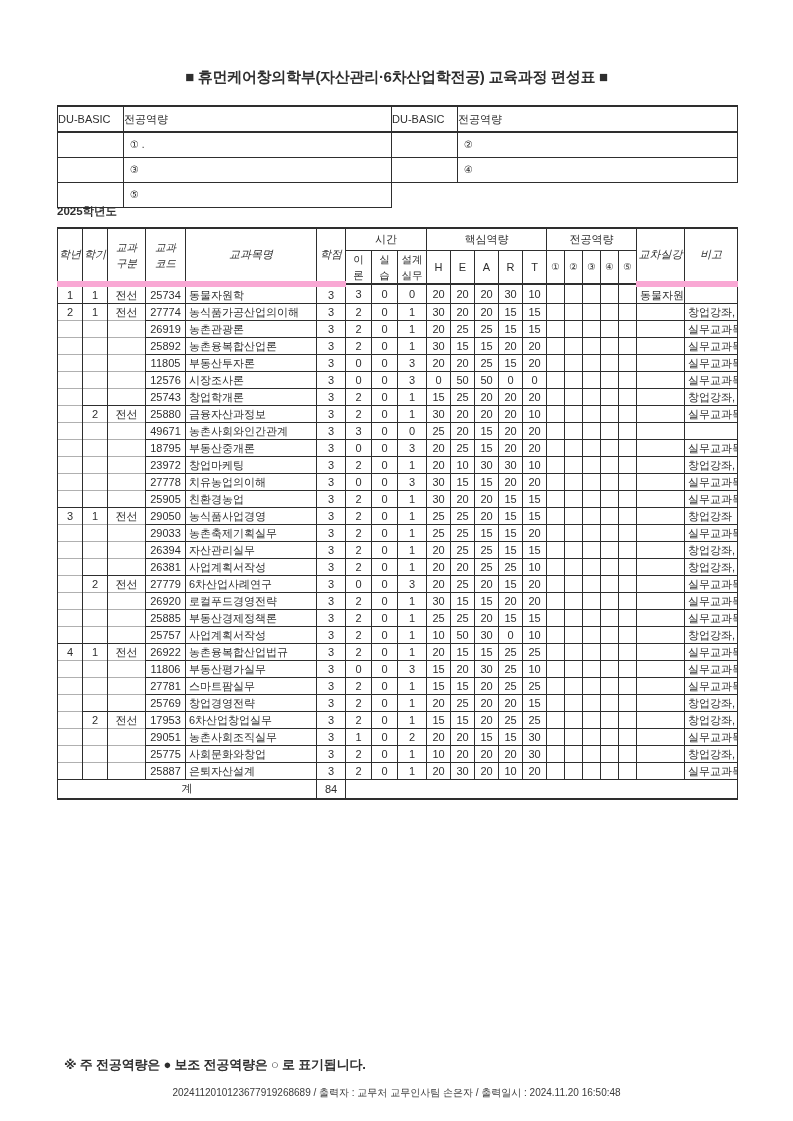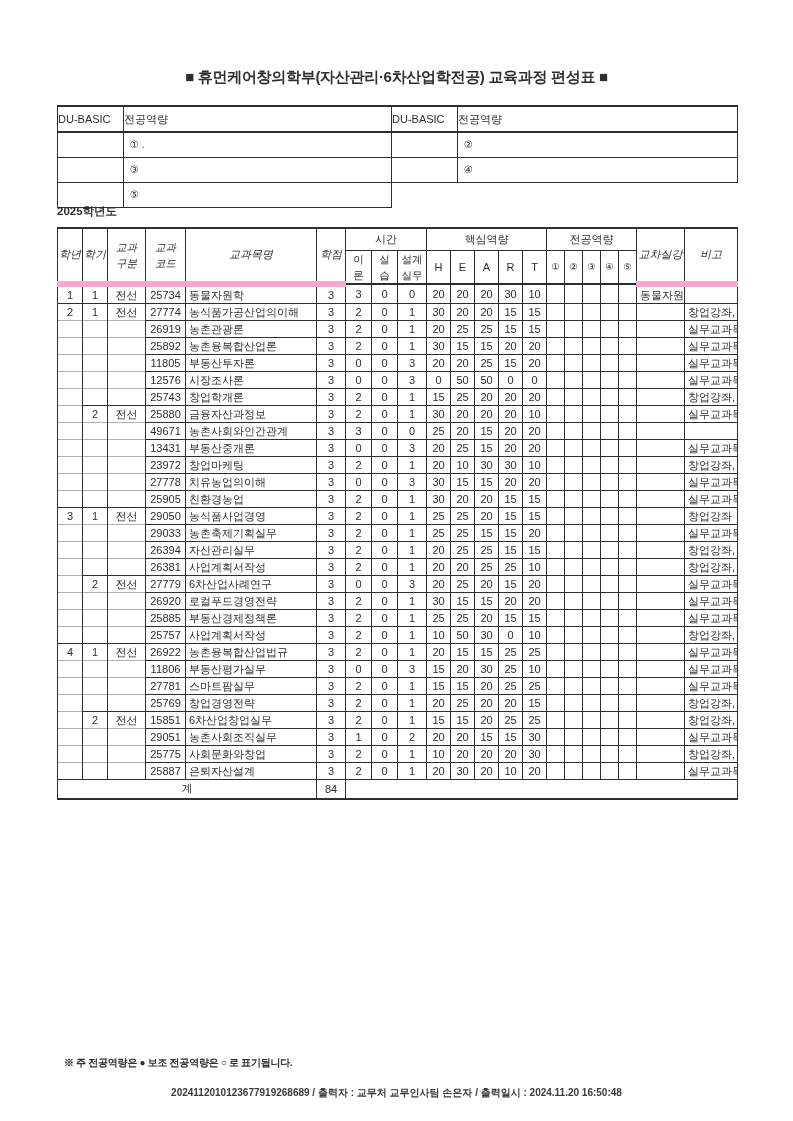--- a/index.html
+++ b/index.html
@@ -46,25 +46,25 @@
   .cur-table tbody td.al { text-align:left; padding-left:3px; }
   .cur-table tbody td.left3 { border-bottom-style:none; }
   .cur-table tbody td.cont { border-top:1px solid #b0b0b0; }
   .cur-table tfoot td {
     height:20px; font-size:11px; text-align:center;
     border:1px solid #2e2e2e; border-bottom:2.5px solid #2e2e2e;
   }
 
   .footnote {
     position:absolute; left:64px; top:1056px;
-    font-size:10px; font-weight:600; letter-spacing:-0.2px;font-family:Liberation Serif, serif;
+    font-size:13px; font-weight:600; letter-spacing:-0.2px;
   }
   .print-info {
     position:absolute; left:0; top:1086px; width:100%;
-    text-align:center; font-size:10px; color:#3a3a3a;font-weight:bold;
+    text-align:center; font-size:10px; color:#3a3a3a;
   }
 </style>
 </head>
 <body>
 
 <div class="page">
 
   <div class="doc-title">■ 휴먼케어창의학부(자산관리·6차산업학전공) 교육과정 편성표 ■</div>
 
   <table class="du-table">
@@ -370,21 +370,21 @@
           <td></td>
           <td></td>
           <td></td>
           <td class="al"></td>
           <td class="al"></td>
         </tr>
         <tr>
           <td class="left3 cont"></td>
           <td class="left3 cont"></td>
           <td class="left3 cont"></td>
-          <td>13431</td>
+          <td>18795</td>
           <td class="al">부동산중개론</td>
           <td>3</td>
           <td>0</td>
           <td>0</td>
           <td>3</td>
           <td>20</td>
           <td>25</td>
           <td>15</td>
           <td>20</td>
           <td>20</td>
@@ -738,21 +738,21 @@
           <td></td>
           <td></td>
           <td></td>
           <td class="al"></td>
           <td class="al">창업강좌,</td>
         </tr>
         <tr>
           <td class="left3 cont"></td>
           <td class="left3 grp">2</td>
           <td class="left3 grp">전선</td>
-          <td>15851</td>
+          <td>17953</td>
           <td class="al">6차산업창업실무</td>
           <td>3</td>
           <td>2</td>
           <td>0</td>
           <td>1</td>
           <td>15</td>
           <td>15</td>
           <td>20</td>
           <td>25</td>
           <td>25</td>

